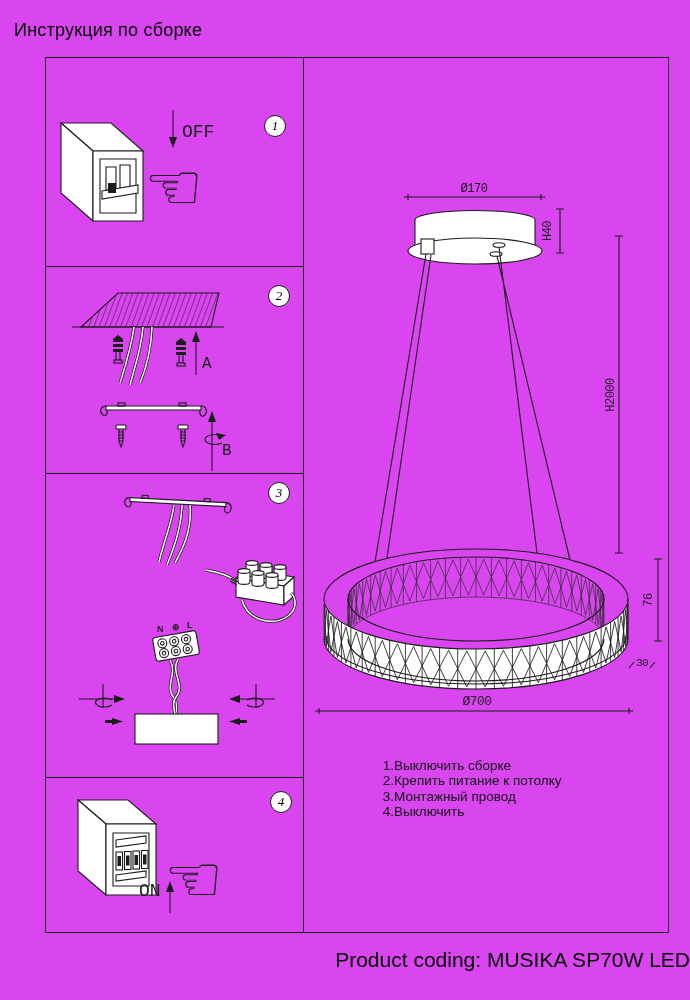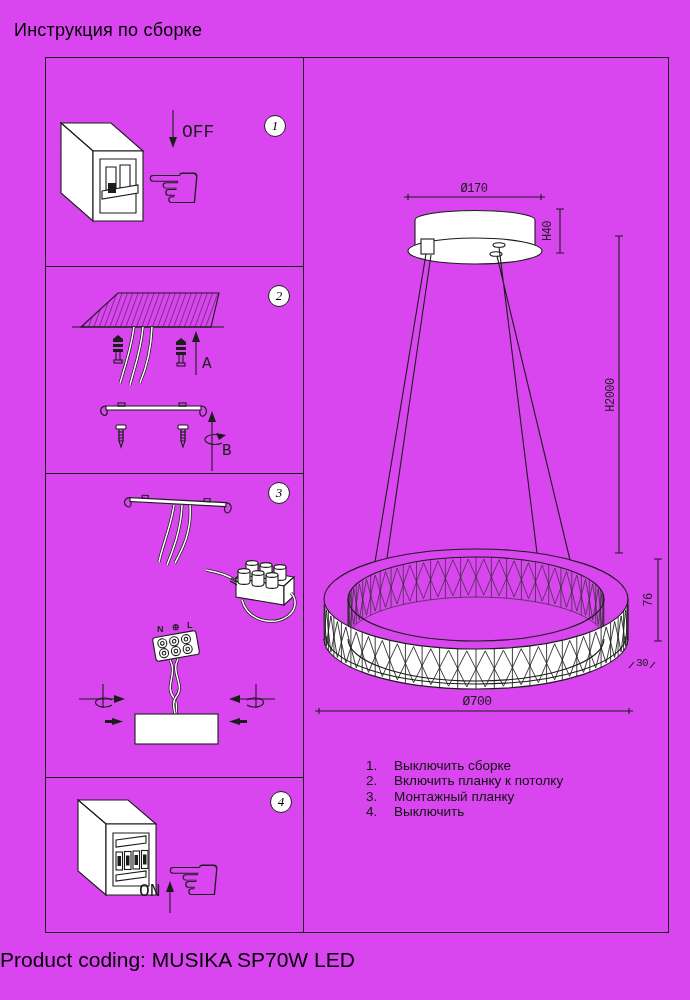--- a/index.html
+++ b/index.html
@@ -4,27 +4,27 @@
 <style>
   html,body{margin:0;padding:0;background:#fff;}
   body{width:690px;height:1000px;position:relative;font-family:"Liberation Sans",sans-serif;color:#000;}
   .page{position:absolute;inset:0;background:#d946ef;overflow:hidden;}
   .title{position:absolute;left:14px;top:20px;font-size:18px;letter-spacing:.2px;}
   .main-box{position:absolute;left:33px;top:57px;width:624px;height:876px;border:1.5px solid #1c1c1c;display:flex;box-sizing:border-box;margin-left:12px;}
   .left-col{width:258px;min-width:258px;border-right:1.5px solid #1c1c1c;display:flex;flex-direction:column;box-sizing:border-box;}
   .cell{position:relative;border-bottom:1.5px solid #1c1c1c;}
   .cell:last-child{border-bottom:none;flex:1;}
   .cell svg{display:block;}
-  .right-col{position:relative;flex:1;}
+  .right-col{position:relative;flex:1;text-align:right;}
   .right-col > svg{position:absolute;left:0;top:0;}
   .stepnum{position:absolute;width:20px;height:20px;border:1.3px solid #1c1c1c;border-radius:50%;display:flex;align-items:center;justify-content:center;font:italic 13px "Liberation Serif",serif;background:#fff;}
   .instr-list{position:absolute;left:62px;top:700px;font-size:13.5px;line-height:15.4px;color:#111;}
   .instr-row{display:flex;}
   .instr-num{width:28px;}
-  .footer{position:absolute;left:0;right:0;top:948px;text-align:left;font-size:21px;}
+  .footer{position:absolute;left:0;right:0;top:948px;text-align:right;font-size:21px;}
   
   .s{stroke:#1c1c1c;fill:none;stroke-width:1.1px;}
   .sf{stroke:#1c1c1c;fill:#fff;stroke-width:1.1px;}
   .sd{fill:#1c1c1c;stroke:none;}
   .wire-o{stroke:#1c1c1c;fill:none;stroke-width:3px;}
   .wire-i{stroke:#fff;fill:none;stroke-width:1.5px;}
   .thin{stroke:#2e2e2e;stroke-width:.7px;fill:none;}
   .thin2{stroke:#1c1c1c;stroke-width:.85px;fill:none;}
   .dim{font:12px "Liberation Mono",monospace;fill:#1c1c1c;letter-spacing:-.5px;}
   .dimS{font:11px "Liberation Mono",monospace;fill:#1c1c1c;letter-spacing:-.5px;}
@@ -321,25 +321,25 @@
         </g>
       </svg>
 
       <div class="instr-list">
         <div class="instr-row">
           <span class="instr-num">1.</span>
           <span>Выключить сборке</span>
         </div>
         <div class="instr-row">
           <span class="instr-num">2.</span>
-          <span>Включить планку к потолку</span>
+          <span>Крепить питание к потолку</span>
         </div>
         <div class="instr-row">
           <span class="instr-num">3.</span>
-          <span>Монтажный планку</span>
+          <span>Монтажный провод</span>
         </div>
         <div class="instr-row">
           <span class="instr-num">4.</span>
           <span>Выключить</span>
         </div>
       </div>
     </div>
   </div>
 
   <div class="footer">Product coding: MUSIKA SP70W LED</div>

